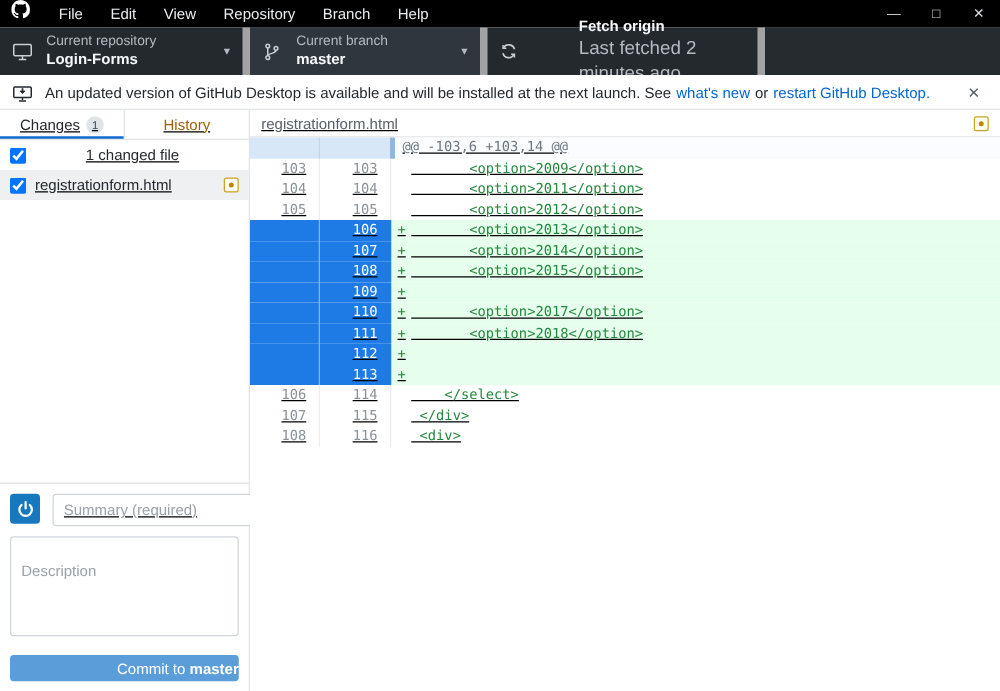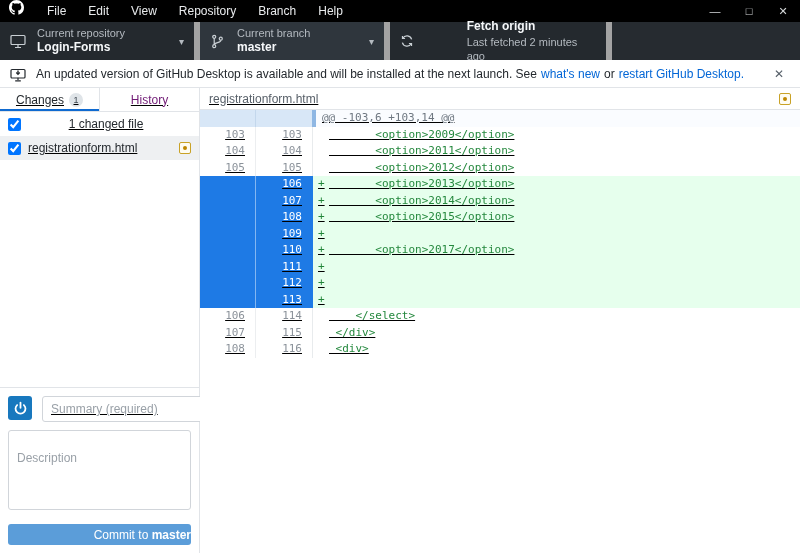--- a/index.html
+++ b/index.html
@@ -18,34 +18,34 @@
   .toolbar { height: 38px; background: #24292e; display: flex; flex: none; }
   .tb-section { display: flex; align-items: center; padding: 0 10px; border-right: 6px solid #a3a3a3; color: #c9cfd4; }
   .tb-section.repo { width: 200px; }
   .tb-section.branch { width: 190px; background: #2f363d; }
   .tb-section.fetch { width: 222px; gap: 40px; }
   .tb-fill { flex: 1; background: #262b30; }
   .tb-icon { width: 18px; margin-right: 9px; display: flex; align-items: center; }
   .tb-text { line-height: 1.3; }
   .tb-label { font-size: 11px; color: #b4bac0; }
   .tb-value { font-size: 12px; font-weight: bold; color: #f6f8fa; }
-  .tb-sub { font-size: 11px; color: #b4bac0; }
+  .tb-sub { font-size: 15px; color: #b4bac0; }
   .dd-arrow { margin-left: auto; font-size: 10px; color: #b4bac0; }
 
   
   .banner { height: 28px; background: #fff; border-bottom: 1px solid #e1e4e8; display: flex; align-items: center; padding: 0 10px; font-size: 12px; color: #24292e; flex: none; gap: 4px; }
   .banner .b-icon { width: 18px; display: flex; align-items: center; margin-right: 4px; }
   .banner a { color: #0366d6; text-decoration: none; }
   .banner-close { margin-left: auto; color: #57606a; font-size: 12px; padding: 0 6px; }
 
   
   .content { flex: 1; display: flex; min-height: 0; text-decoration: underline; }
   .sidebar { width: 200px; flex: none; border-right: 1px solid #e1e4e8; display: flex; flex-direction: column; background: #fff; }
   .tabs { height: 24px; display: flex; border-bottom: 1px solid #e1e4e8; flex: none; }
-  .tab { flex: 1; display: flex; align-items: center; justify-content: center; gap: 5px; font-size: 12px; color: #701a75; border-right: 1px solid #e1e4e8; }
+  .tab { flex: 1; display: flex; align-items: center; justify-content: center; gap: 5px; font-size: 12px; color: #a16207; border-right: 1px solid #e1e4e8; }
   .tab:last-child { border-right: none; }
   .tab.active { color: #24292e; box-shadow: inset 0 -2px 0 #0f6ad0; }
   .badge { width: 14px; height: 14px; border-radius: 50%; background: #dfe4e8; color: #3c454e; font-size: 9px; display: flex; align-items: center; justify-content: center; }
   .row-changed { height: 24px; display: flex; align-items: center; padding: 0 8px; font-size: 12px; color: #24292e; flex: none; justify-content: flex-end; }
   .row-changed .lbl { flex: 1; text-align: center; }
   .row-file { height: 24px; display: flex; align-items: center; padding: 0 8px; gap: 7px; font-size: 12px; color: #24292e; background: #eef0f2; flex: none; }
   .status-modified { margin-left: auto; width: 12px; height: 12px; border: 1px solid #c9a227; border-radius: 2px; background: #fefcf2; position: relative; }
   .status-modified::after { content: ""; position: absolute; left: 3px; top: 3px; width: 4px; height: 4px; border-radius: 50%; background: #bf8700; }
   .sb-spacer { flex: 1; }
   .commit-form { border-top: 1px solid #e1e4e8; padding: 8px; flex: none; }
@@ -277,20 +277,21 @@
             <span class="code">
               <span class="marker">+</span>
               <span class="code-text">       &lt;option&gt;2017&lt;/option&gt;</span>
             </span>
           </div>
           <div class="diff-row added">
             <span class="g-old"></span>
             <span class="g-new">111</span>
             <span class="code">
               <span class="marker">+</span>
+              <span class="code-text">       &lt;option&gt;2018&lt;/option&gt;</span>
             </span>
           </div>
           <div class="diff-row added">
             <span class="g-old"></span>
             <span class="g-new">112</span>
             <span class="code">
               <span class="marker">+</span>
               <span class="code-text"></span>
             </span>
           </div>

